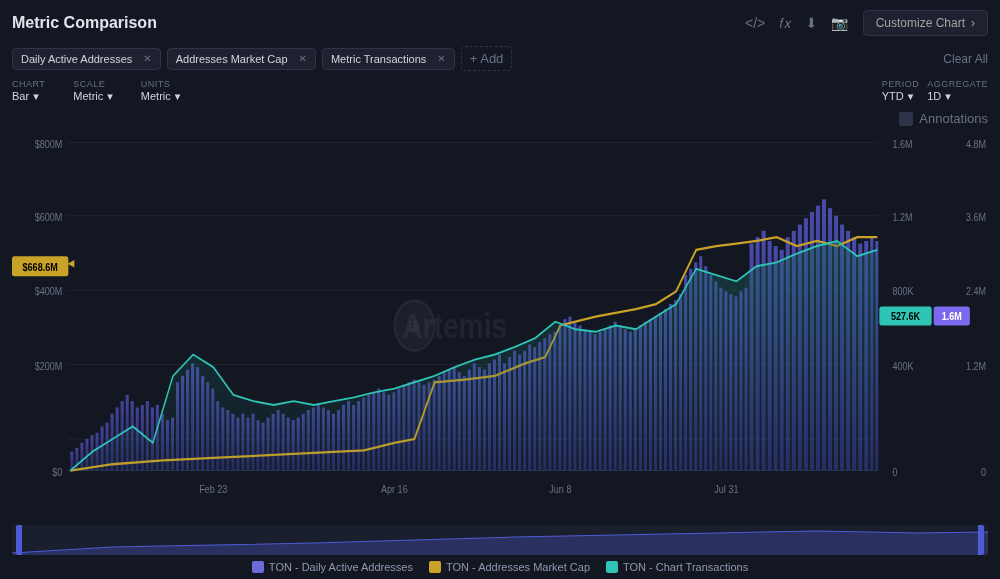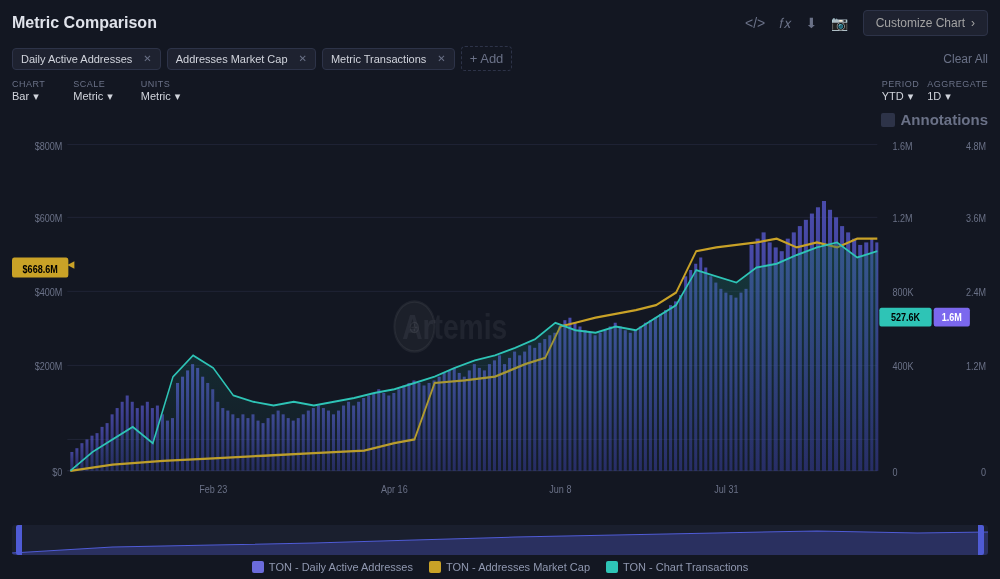--- a/index.html
+++ b/index.html
@@ -141,23 +141,22 @@
       gap: 6px;
       margin-bottom: 4px;
     }
     .annotations-check {
       width: 14px;
       height: 14px;
       background: #2d3348;
       border-radius: 2px;
     }
     .annotations-label {
-      font-size: 15px;
+      font-size: 13px;
       color: #6a7187;
-      font-weight: bold;
     }
     .chart-area {
       flex: 1;
       position: relative;
       overflow: hidden;
     }
     .chart-svg {
       width: 100%;
       height: 100%;
     }

